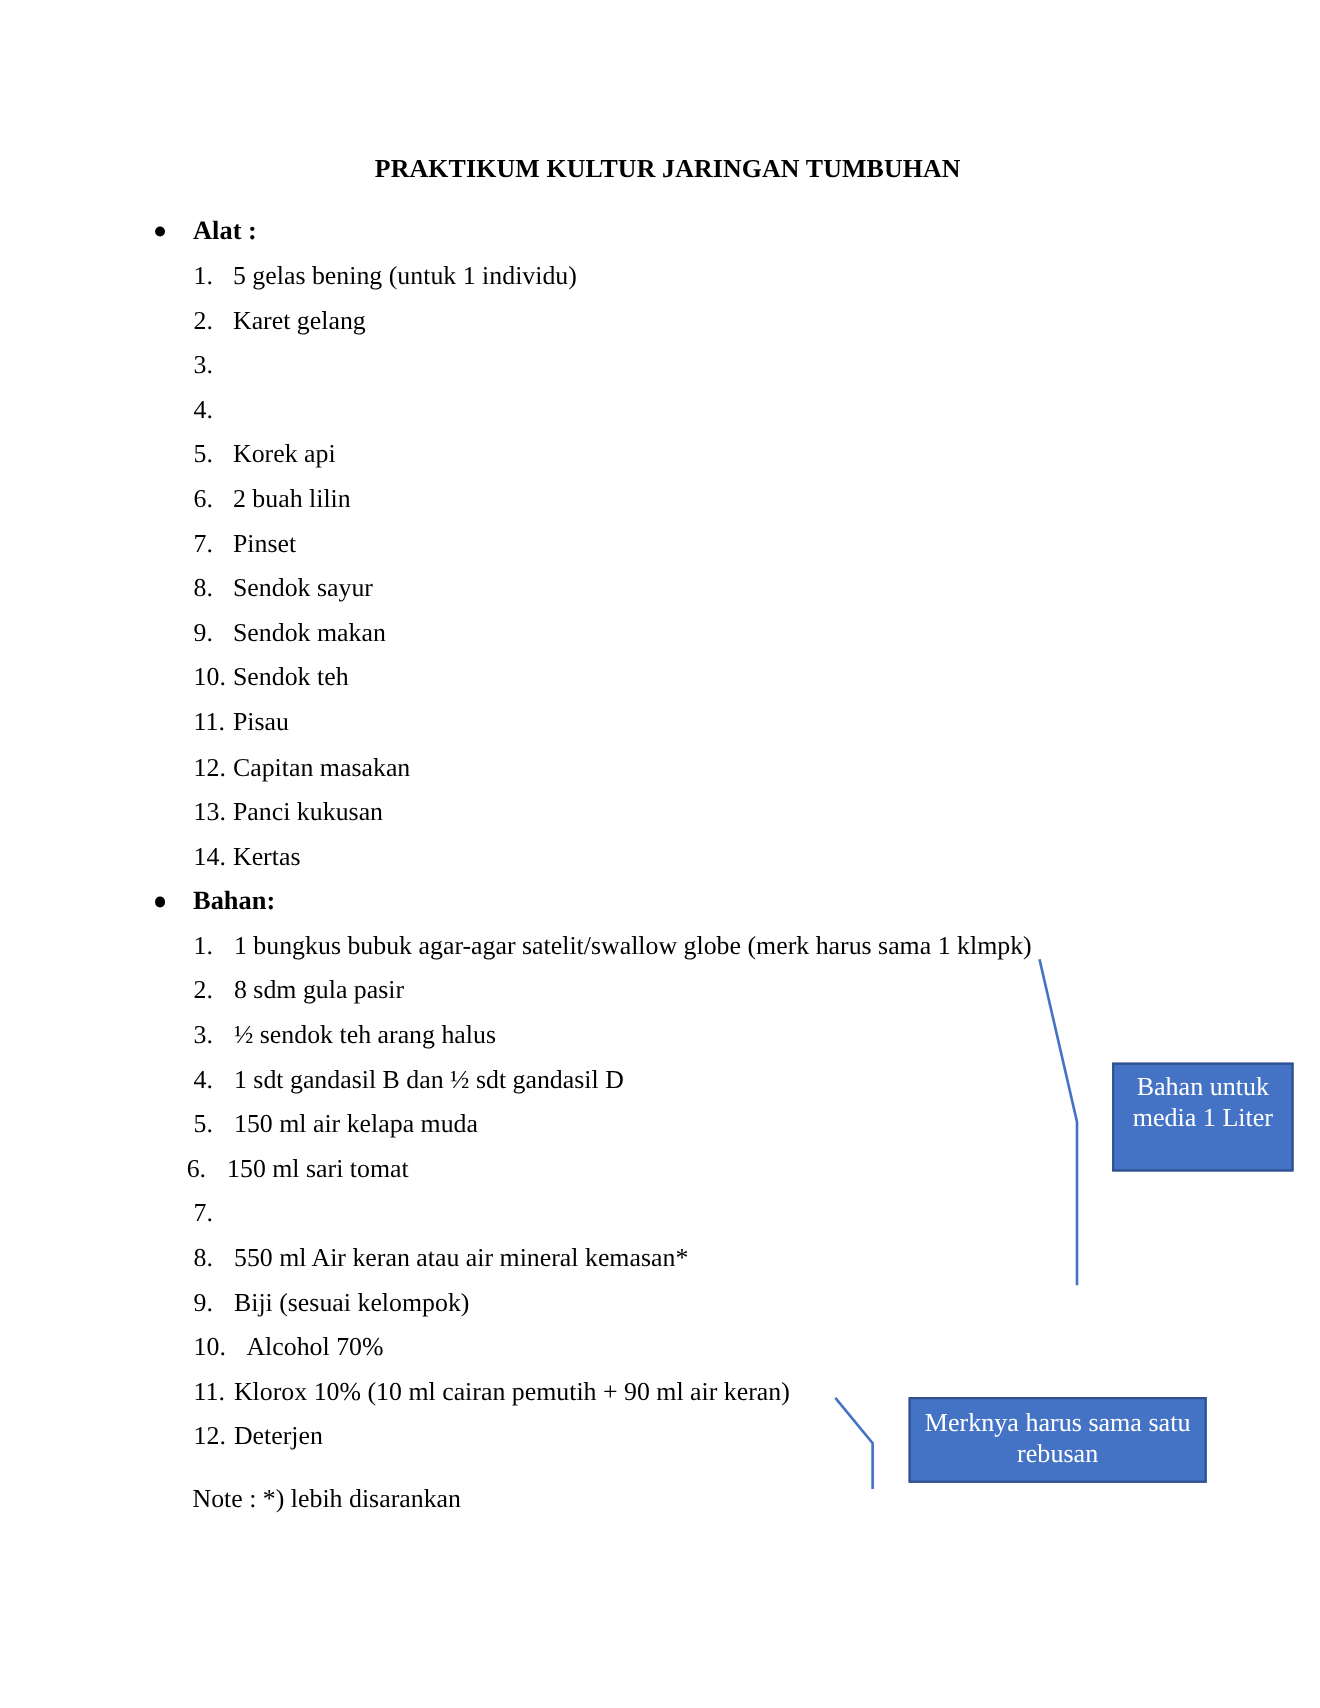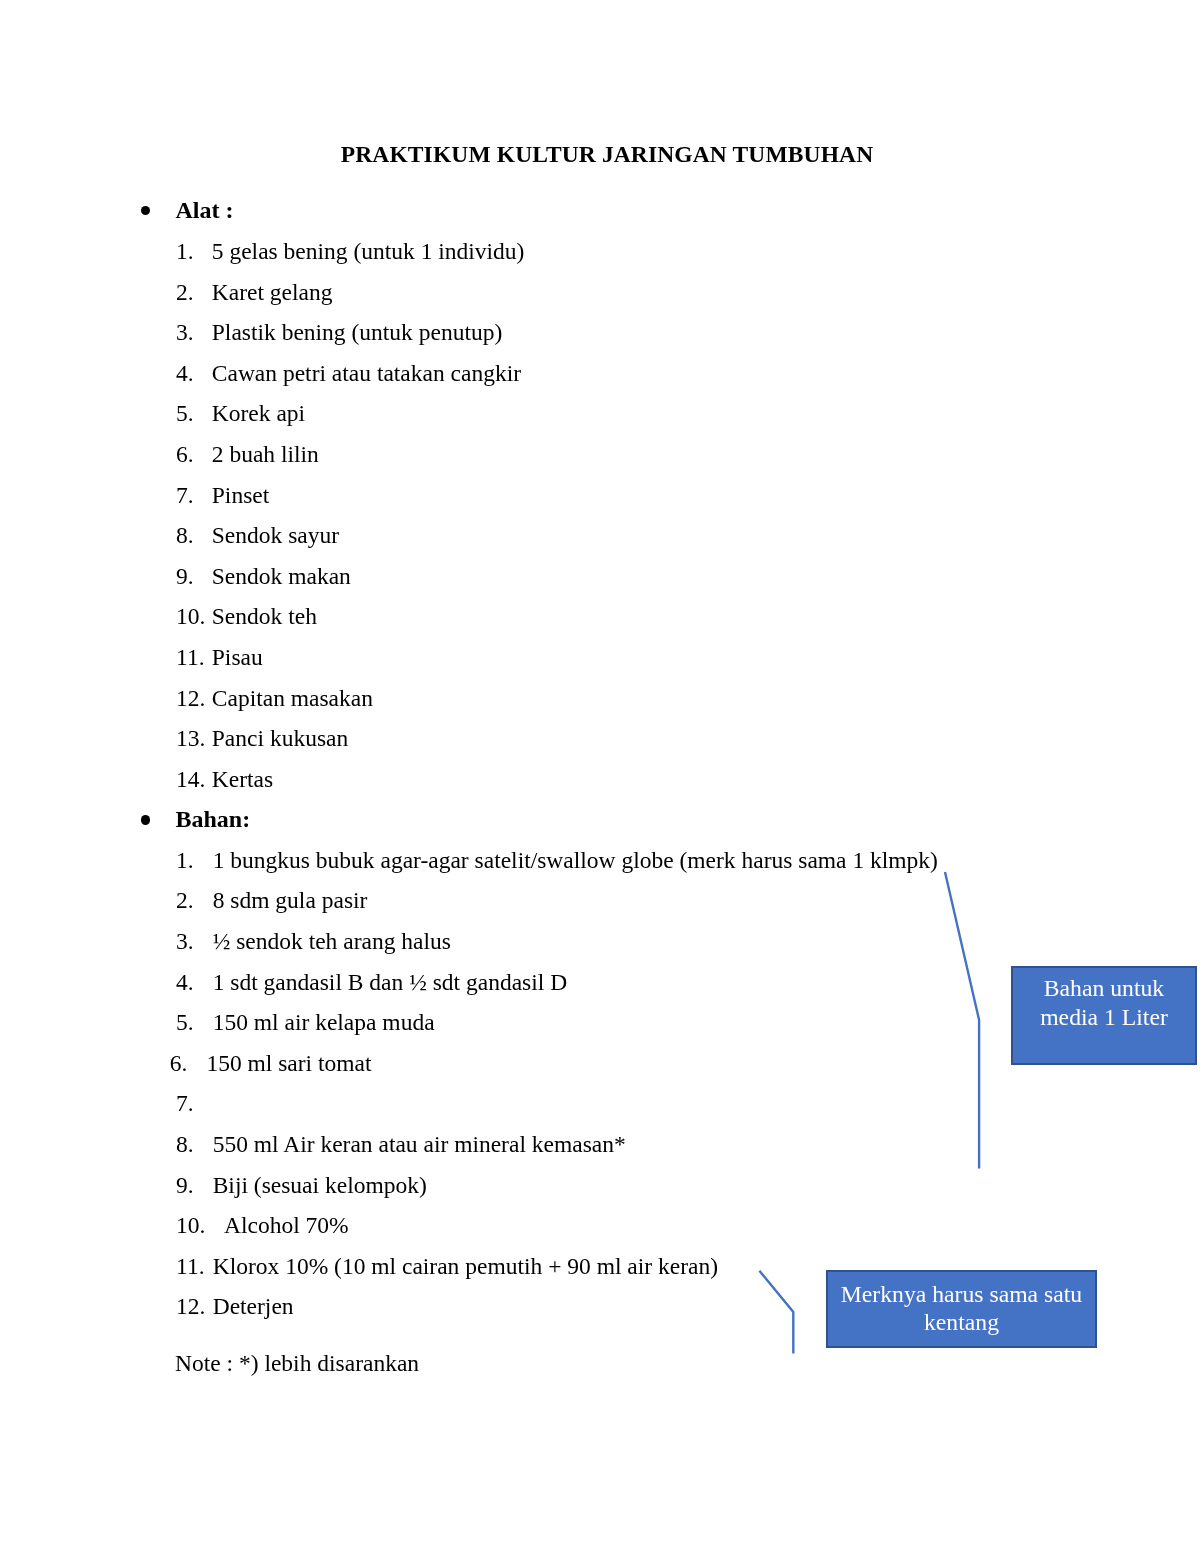--- a/index.html
+++ b/index.html
@@ -24,23 +24,21 @@
 
   <div class="doc-title" style="top:141.2px;">PRAKTIKUM KULTUR JARINGAN TUMBUHAN</div>
 
   <div class="bullet-mark" style="left:140.6px;top:205.7px;">•</div>
   <div class="bullet-label" style="left:175.5px;top:196.50px;">Alat :</div>
   <div class="list-num" style="left:176.00px;top:237.90px;">1.</div>
     <div class="list-text" style="left:211.80px;top:237.90px;">5 gelas bening (untuk 1 individu)</div>
   <div class="list-num" style="left:176.00px;top:278.50px;">2.</div>
     <div class="list-text" style="left:211.80px;top:278.50px;">Karet gelang</div>
   <div class="list-num" style="left:176.00px;top:319.10px;">3.</div>
-    <div class="list-text" style="left:211.80px;top:319.10px;">Plastik bening (untuk penutup)</div>
   <div class="list-num" style="left:176.00px;top:359.70px;">4.</div>
-    <div class="list-text" style="left:211.80px;top:359.70px;">Cawan petri atau tatakan cangkir</div>
   <div class="list-num" style="left:176.00px;top:400.30px;">5.</div>
     <div class="list-text" style="left:211.80px;top:400.30px;">Korek api</div>
   <div class="list-num" style="left:176.00px;top:440.90px;">6.</div>
     <div class="list-text" style="left:211.80px;top:440.90px;">2 buah lilin</div>
   <div class="list-num" style="left:176.00px;top:481.50px;">7.</div>
     <div class="list-text" style="left:211.80px;top:481.50px;">Pinset</div>
   <div class="list-num" style="left:176.00px;top:522.10px;">8.</div>
     <div class="list-text" style="left:211.80px;top:522.10px;">Sendok sayur</div>
   <div class="list-num" style="left:176.00px;top:562.70px;">9.</div>
     <div class="list-text" style="left:211.80px;top:562.70px;">Sendok makan</div>
@@ -76,30 +74,30 @@
     <div class="list-text" style="left:212.70px;top:1171.50px;">Biji (sesuai kelompok)</div>
   <div class="list-num" style="left:176.00px;top:1212.10px;">10.</div>
     <div class="list-text" style="left:224px;top:1212.10px;">Alcohol 70%</div>
   <div class="list-num" style="left:176.00px;top:1252.70px;">11.</div>
     <div class="list-text" style="left:212.70px;top:1252.70px;">Klorox 10% (10 ml cairan pemutih + 90 ml air keran)</div>
   <div class="list-num" style="left:176.00px;top:1293.30px;">12.</div>
     <div class="list-text" style="left:212.70px;top:1293.30px;">Deterjen</div>
 
   <div class="note-line" style="left:175px;top:1349.80px;">Note : *) lebih disarankan</div>
 
-  <div class="callout" style="left:1011px;top:966px;width:186px;height:99px;">
+  <div class="callout" style="left:1011px;top:966px;width:165px;height:99px;">
     <div class="callout-inner" style="top:6px;">
       <span>Bahan untuk</span>
       <span>media 1 Liter</span>
     </div>
   </div>
   <div class="callout" style="left:826px;top:1270px;width:271px;height:78px;">
     <div class="callout-inner" style="top:7.5px;">
       <span>Merknya harus sama satu</span>
-      <span>kentang</span>
+      <span>rebusan</span>
     </div>
   </div>
 
   <svg class="connectors" viewBox="0 0 1200 1553">
     <polyline points="945,872 979.1,1020 979.1,1168.5" fill="none" stroke="#4472C4" stroke-width="2.4"></polyline>
     <polyline points="759.4,1270.8 793.3,1312 793.3,1353.6" fill="none" stroke="#4472C4" stroke-width="2.4"></polyline>
   </svg>
 
 </div>
 

